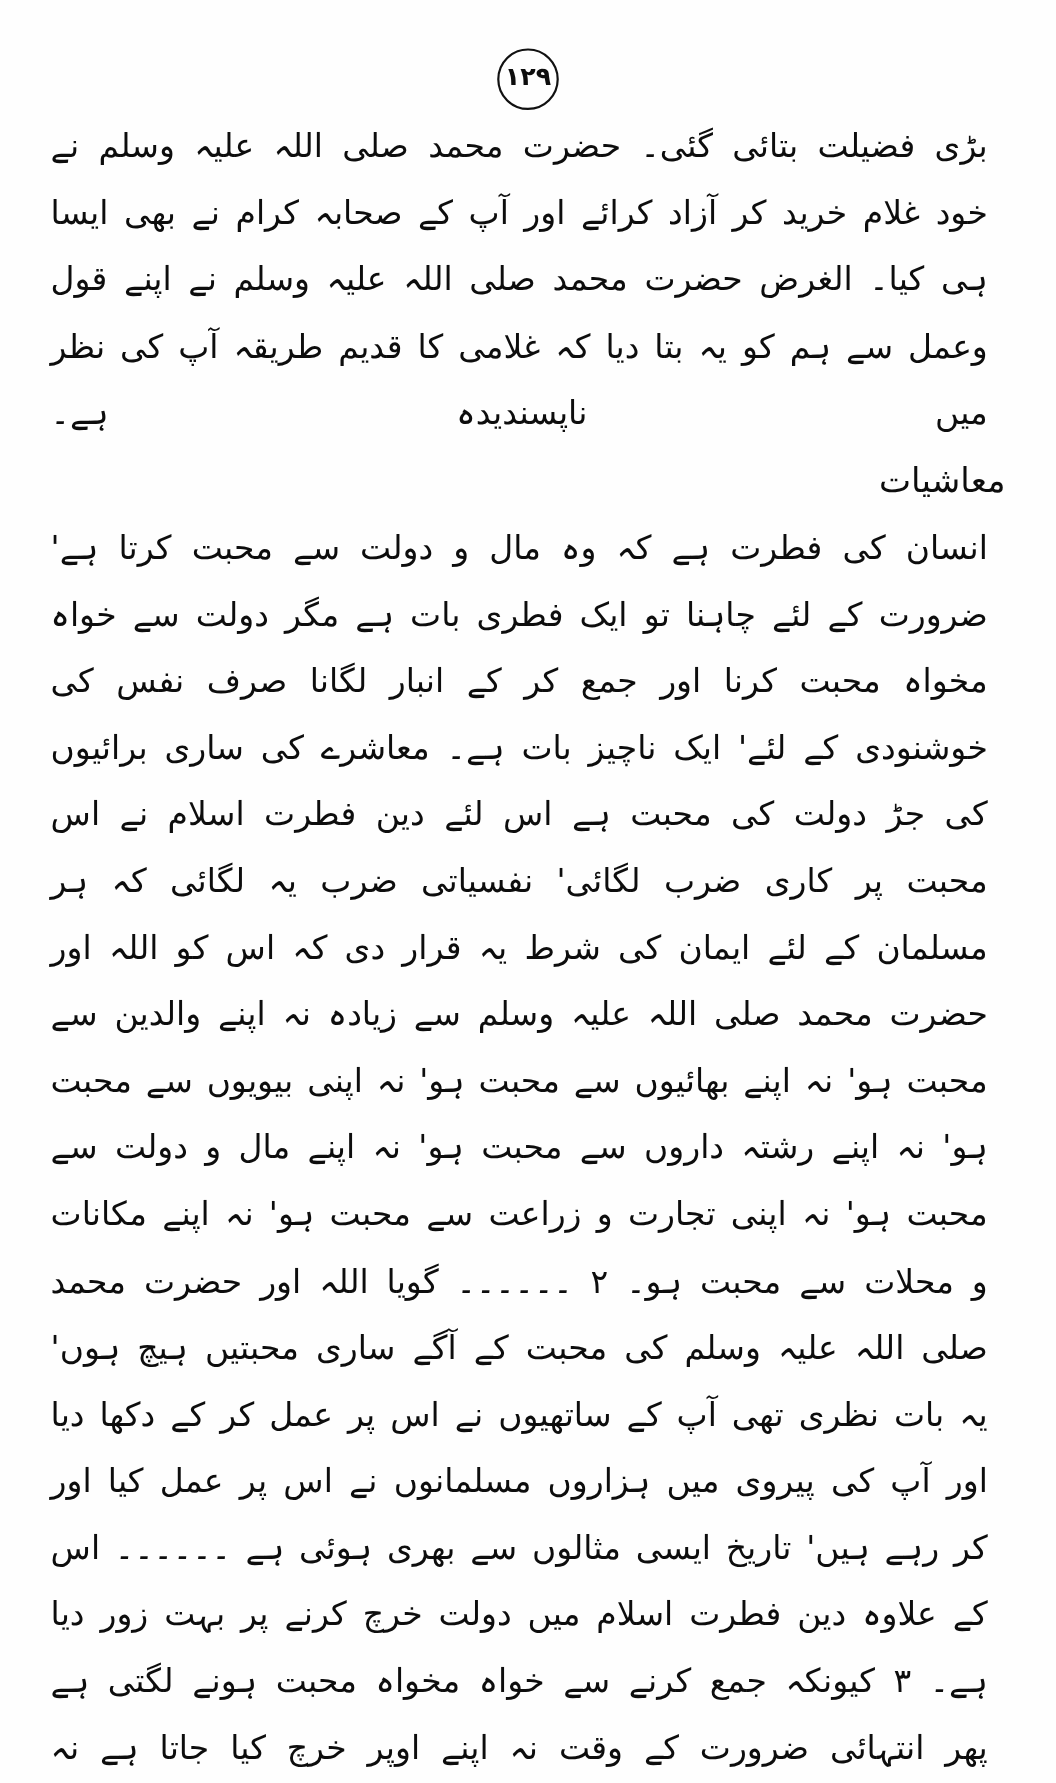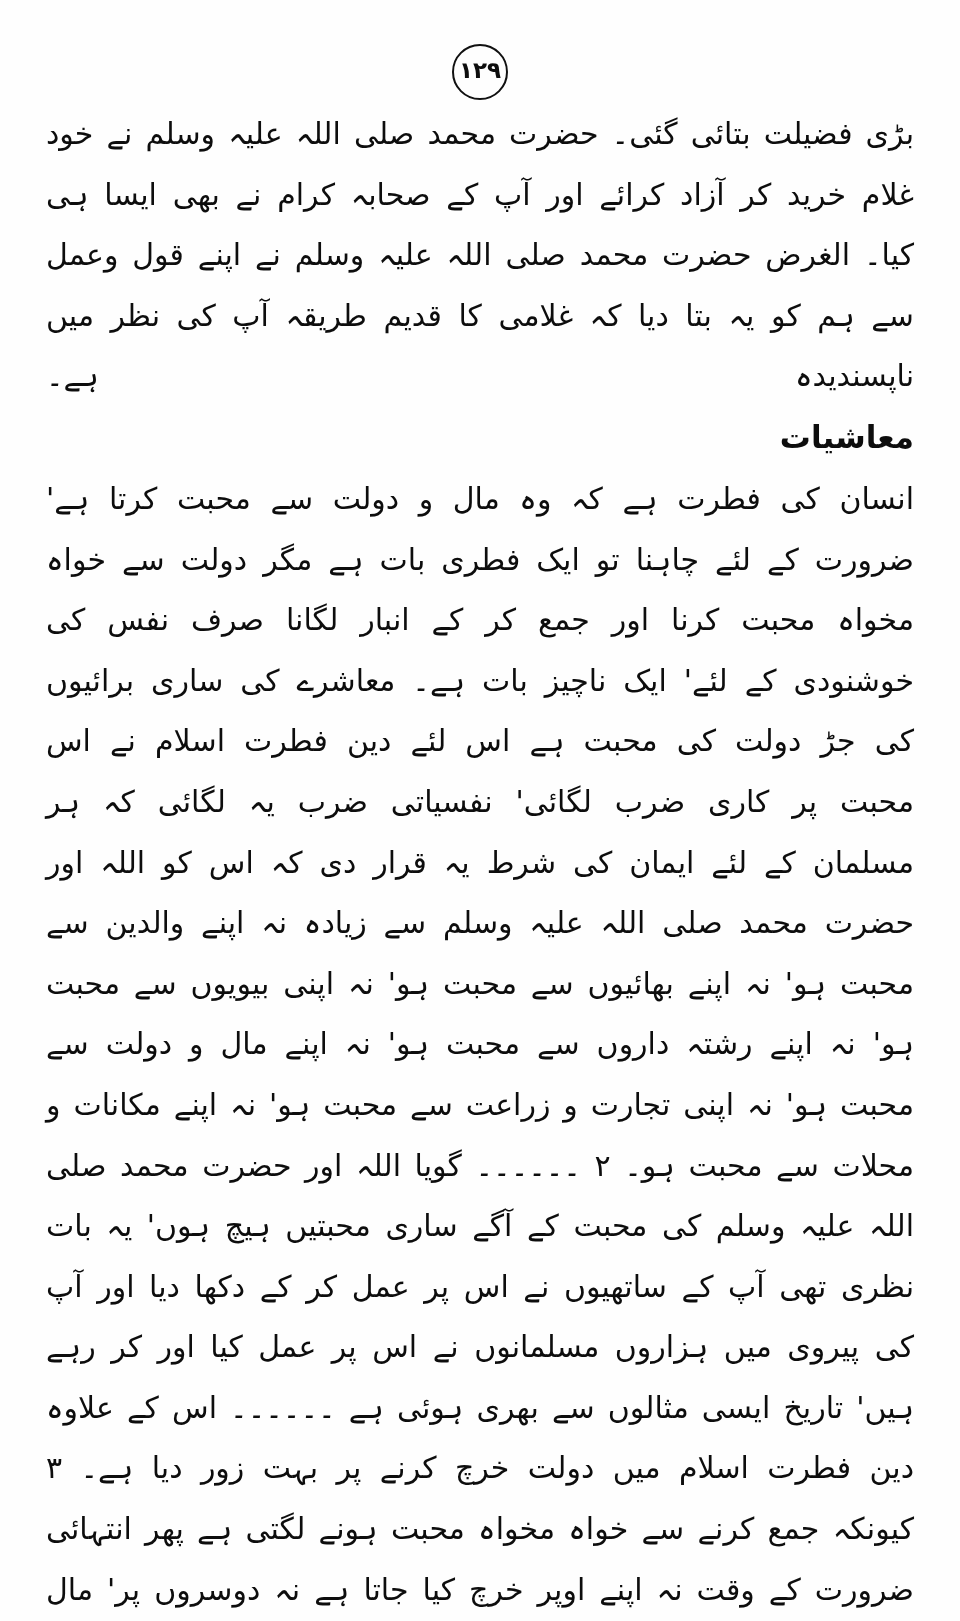--- a/index.html
+++ b/index.html
@@ -51,36 +51,36 @@
   .body-block {
     direction: rtl;
     text-align: justify;
     text-align-last: justify;
   }
   .para {
     font-size: 30px;
     line-height: 2.02;
     letter-spacing: 0.2px;
     word-spacing: 3px;
-    margin: 0 0 6px 0;
+    margin: 0 16px 6px 0;
     text-align: justify;
     text-align-last: justify;
     font-weight: 500;
   }
   .para.first {
     margin-top: 4px;
   }
   .para.tail {
     text-align-last: right;
   }
 
   .section-heading {
     text-align: center;
     font-size: 31px;
-    font-weight: 700;
+    font-weight: 400;
     margin: 12px 0 14px 0;
     letter-spacing: 1px;
   }
 
   
   .page, .para, .footnote {
     -webkit-font-smoothing: antialiased;
   }
 </style>
 </head>

